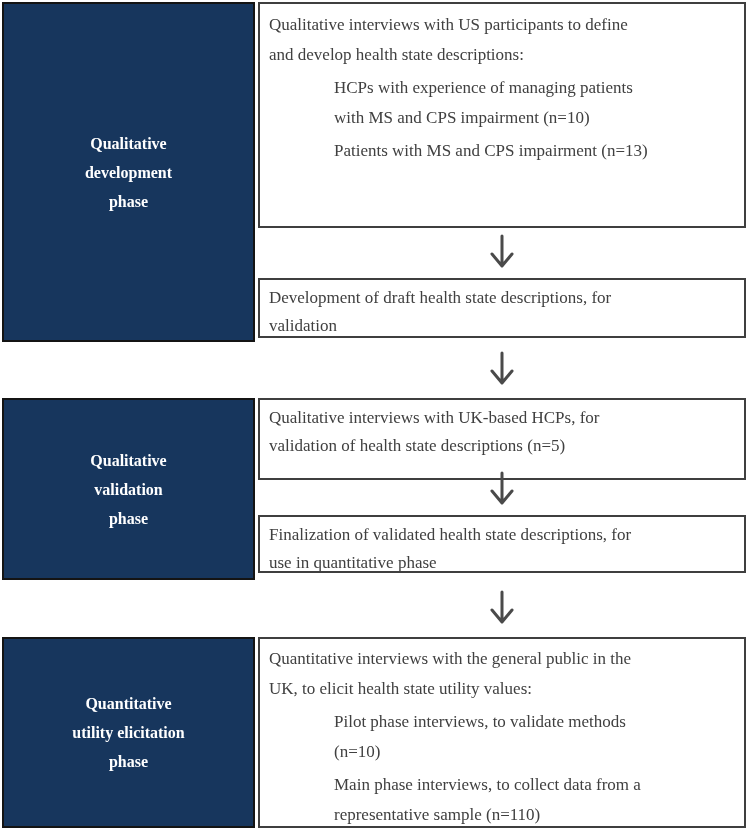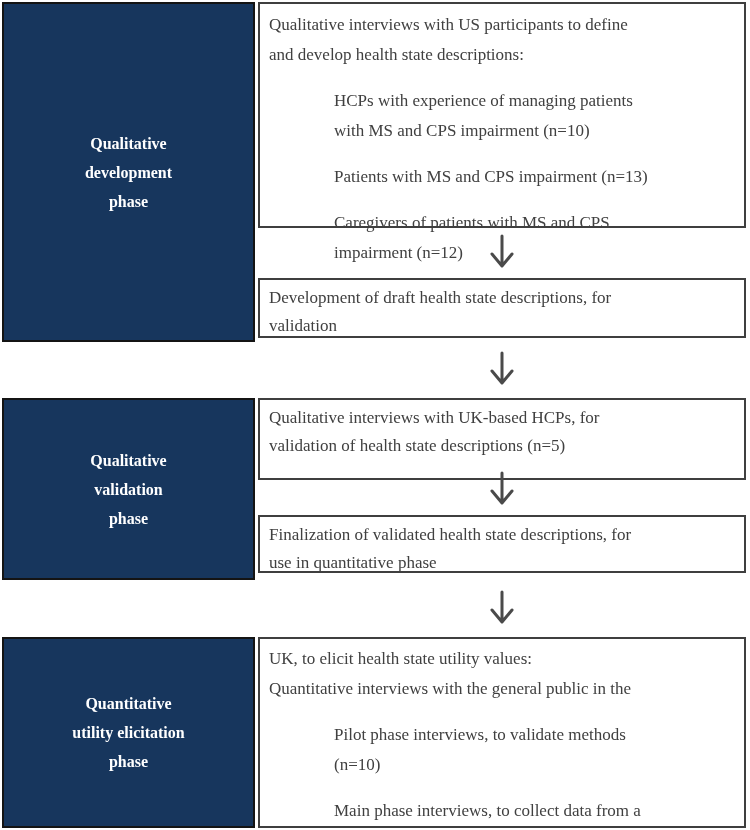--- a/index.html
+++ b/index.html
@@ -43,21 +43,21 @@
     background: #ffffff;
     border: 2px solid var(--box-border);
     color: var(--text);
     font-size: 17px;
     line-height: 30px;
     padding: 6px 10px 0 9px;
   }
   .content-box.small { line-height: 28px; padding-top: 4px; }
   .ln { display: block; font-family: Liberation Serif, serif; }
   .bullets { padding-left: 65px; }
-  .bullet { margin-top: 16px; }
+  .bullet { margin-top: 3px; }
   .arrow-slot {
     position: absolute;
     left: 258px;
     width: 488px;
     display: flex;
     align-items: center;
     justify-content: center;
   }
   .arrow-icon { color: var(--arrow); display: block; }
 </style>
@@ -79,24 +79,20 @@
       <span class="ln">Qualitative interviews with US participants to define</span>
       <span class="ln">and develop health state descriptions:</span>
     </div>
     <div class="bullets">
       <div class="bullet">
         <span class="ln">HCPs with experience of managing patients</span>
         <span class="ln">with MS and CPS impairment (n=10)</span>
       </div>
       <div class="bullet">
         <span class="ln">Patients with MS and CPS impairment (n=13)</span>
-      </div>
-      <div class="bullet">
-        <span class="ln">Caregivers of patients with MS and CPS</span>
-        <span class="ln">impairment (n=12)</span>
       </div>
     </div>
   </div>
 
   <div class="arrow-slot" style="top:228px; height:50px;">
     <svg class="arrow-icon" width="28" height="38" viewBox="0 0 28 38">
       <path d="M14 2 V31 M4 20 L14 32 L24 20" fill="none" stroke="currentColor" stroke-width="3" stroke-linecap="round" stroke-linejoin="round"></path>
     </svg>
   </div>
 
@@ -144,22 +140,22 @@
   <div class="phase-box" style="top:637px; height:191px;">
     <div>
       <span class="ln">Quantitative</span>
       <span class="ln">utility elicitation</span>
       <span class="ln">phase</span>
     </div>
   </div>
 
   <div class="content-box" style="top:637px; height:191px; padding-top:5px;">
     <div>
+      <span class="ln">Quantitative interviews with the general public in the</span>
       <span class="ln">UK, to elicit health state utility values:</span>
-      <span class="ln">Quantitative interviews with the general public in the</span>
     </div>
     <div class="bullets">
       <div class="bullet">
         <span class="ln">Pilot phase interviews, to validate methods</span>
         <span class="ln">(n=10)</span>
       </div>
       <div class="bullet">
         <span class="ln">Main phase interviews, to collect data from a</span>
         <span class="ln">representative sample (n=110)</span>
       </div>

